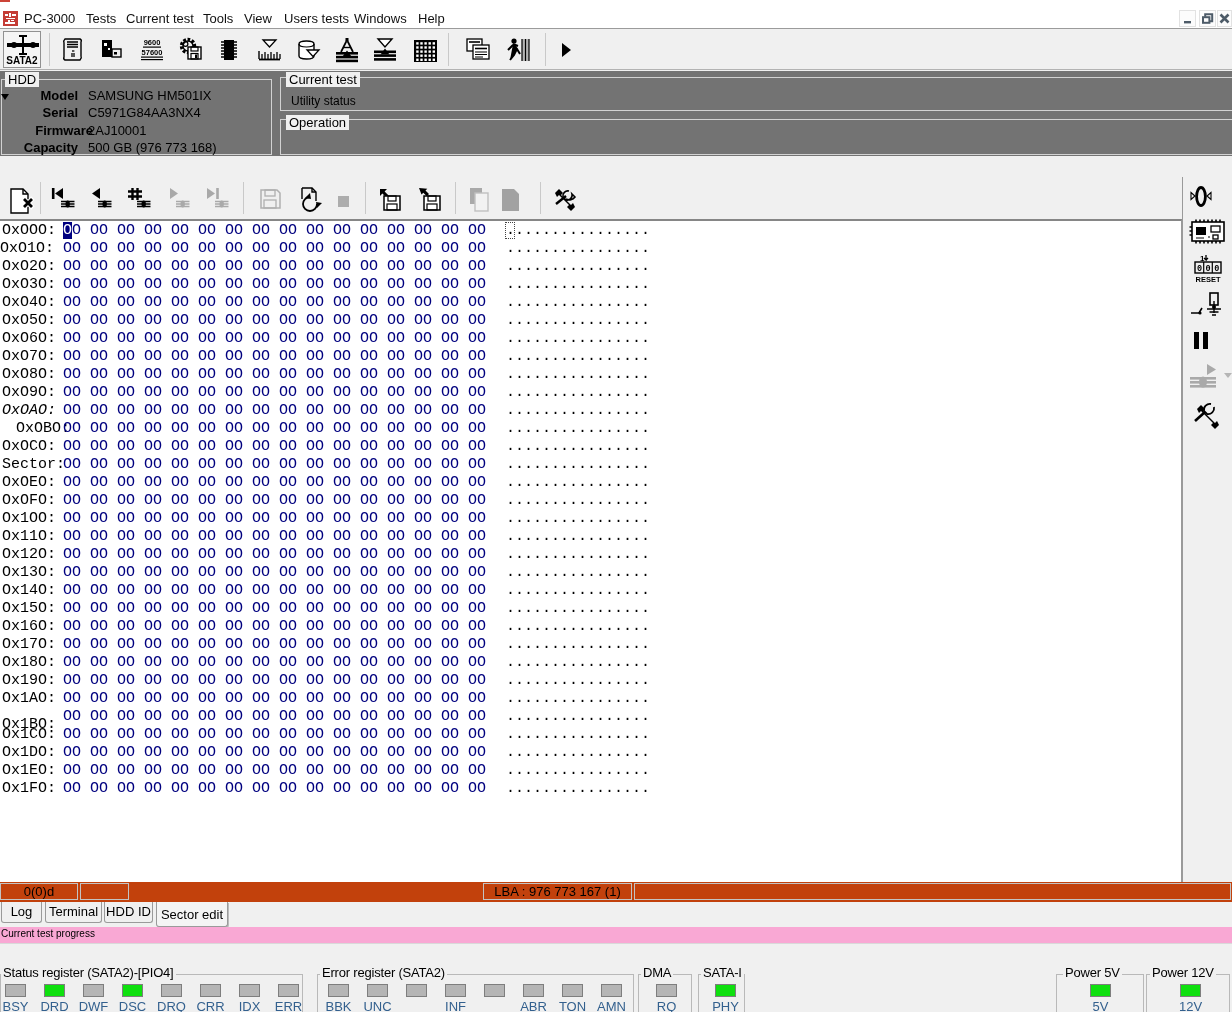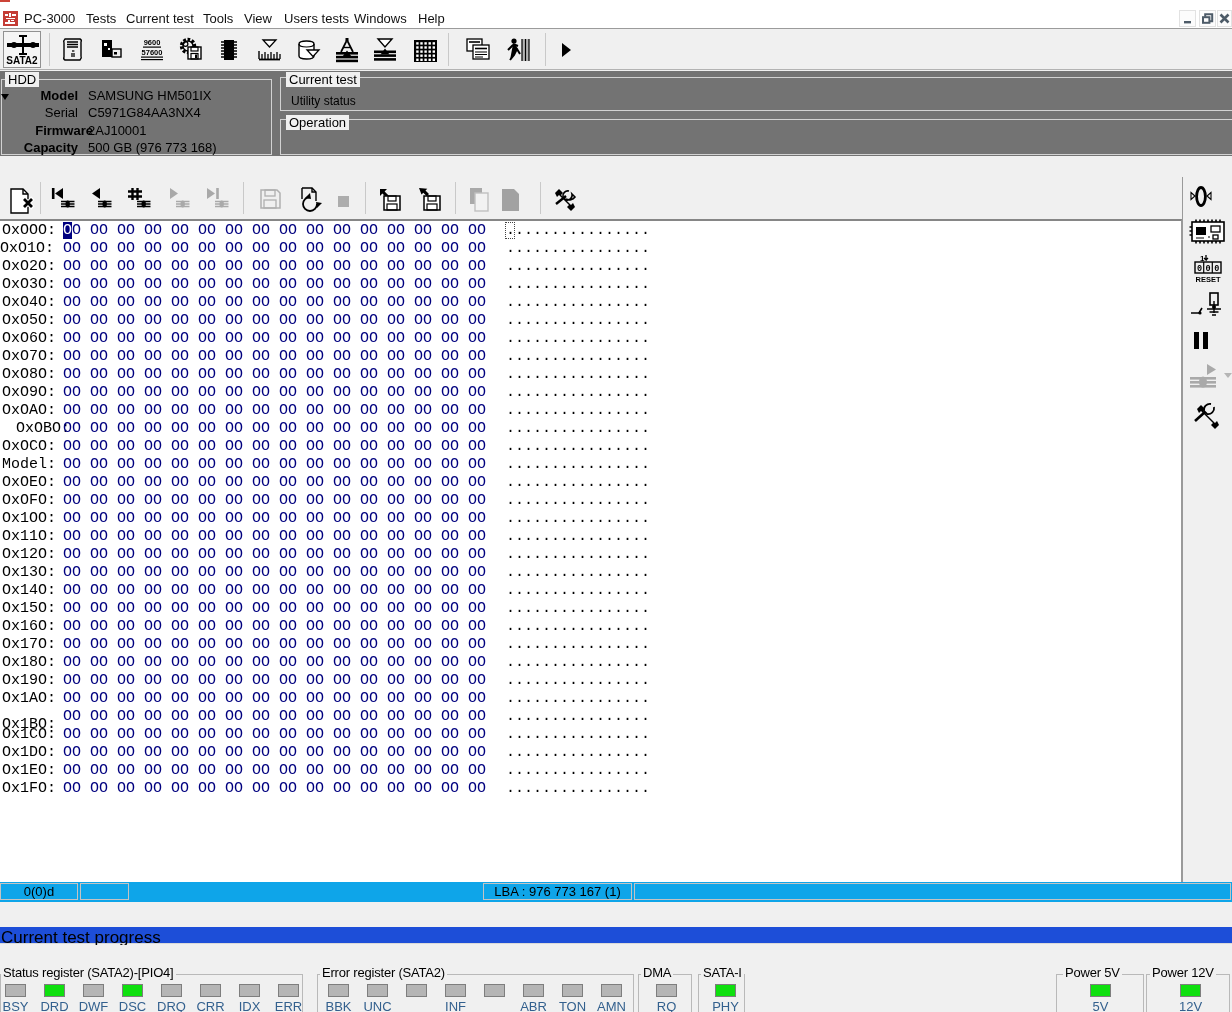--- a/index.html
+++ b/index.html
@@ -26,26 +26,26 @@
 .tsep2{position:absolute;top:5px;width:1px;height:32px;background:#c9c9c9;}
 #hexwrap{left:0;top:219px;width:1182px;height:663px;background:#ffffff;border-top:2px solid #868686;border-right:1px solid #9a9a9a;}
 .hexrow{position:absolute;height:18px;font-family:"Liberation Mono",monospace;font-size:15px;line-height:18px;white-space:pre;}
 .haddr{color:#000;}
 .hbytes{color:#00007f;}
 .hdots{color:#000;}
 .hsel{background:#000080;color:#fff;}
 #cursorbox{position:absolute;border:1px dotted #444;width:10px;height:17px;}
 #rightbar{left:1182px;top:177px;width:50px;height:705px;background:#f0f0f0;border-left:1px solid #9a9a9a;}
 .ricon{position:absolute;}
-#statusbar{left:0;top:882px;width:1232px;height:20px;background:#0ea5e9;}
+#statusbar{left:0;top:882px;width:1232px;height:20px;background:#c2410c;}
 .scell{position:absolute;top:1px;height:17px;border:1px solid #c3c3c3;font-size:13px;color:#000;text-align:center;line-height:16px;}
 #tabsrow{left:0;top:902px;width:1232px;height:25px;background:#f0f0f0;}
 .tab{position:absolute;top:0px;height:21px;border:1px solid #9a9a9a;border-top:none;border-radius:0 0 3px 3px;background:#f0f0f0;font-size:13px;color:#000;text-align:center;line-height:19px;}
 .tabactive{top:0px;height:25px;background:#f4f4f4;line-height:26px;box-shadow:1px 1px 0 #bbb;}
-#progressline{left:0;top:927px;width:1232px;height:17px;background:#1d4ed8;border-bottom:1px solid #d9d9d9;font-size:17px;color:#000;}
+#progressline{left:0;top:927px;width:1232px;height:17px;background:#f9a8d4;border-bottom:1px solid #d9d9d9;font-size:10px;color:#000;}
 #bottompanel{left:0;top:945px;width:1232px;height:67px;background:#f0f0f0;}
 .bgbox{position:absolute;top:29px;height:45px;border:1px solid #b9b9b9;border-bottom:none;}
 .bglabel{position:absolute;top:20px;font-size:13px;color:#000;background:#f0f0f0;padding:0 2px;white-space:nowrap;letter-spacing:-0.2px;}
 .led{position:absolute;top:39px;width:21px;height:13px;border:1px solid #7e7e7e;background:#b5b5b5;}
 .ledg{background:#0fe00f;}
 .ledlbl{position:absolute;top:54px;font-size:13px;color:#33608e;text-align:center;white-space:nowrap;}
 
 </style></head><body>
 <div id="app">
 <div class="abs" id="titlestrip"></div>
@@ -198,21 +198,21 @@
       </svg>
 </div>
 <div class="abs" id="infoarea">
 <div class="gbox" style="left:1px;top:8px;width:271px;height:76px;"></div>
 <div class="glabel" style="left:5px;top:1px;">HDD</div>
 <svg class="abs" style="left:1px;top:22px" width="9" height="8" viewBox="0 0 9 8">
         <path d="M0 1h8L4 7Z" fill="#000"></path>
       </svg>
 <div class="hrow" style="left:0;top:17px;width:78px;text-align:right;font-weight:bold;">Model</div>
 <div class="hrow" style="left:88px;top:17px;">SAMSUNG HM501IX</div>
-<div class="hrow" style="left:0;top:34px;width:78px;text-align:right;font-weight:normal;">Serial</div>
+<div class="hrow" style="left:0;top:34px;width:78px;text-align:right;font-weight:bold;">Serial</div>
 <div class="hrow" style="left:88px;top:34px;">C5971G84AA3NX4</div>
 <div class="hrow" style="left:15px;top:52px;width:78px;text-align:right;font-weight:bold;">Firmware</div>
 <div class="hrow" style="left:88px;top:52px;">2AJ10001</div>
 <div class="hrow" style="left:0;top:69px;width:78px;text-align:right;font-weight:bold;">Capacity</div>
 <div class="hrow" style="left:88px;top:69px;">500 GB (976 773 168)</div>
 <div class="gbox" style="left:280px;top:6px;width:960px;height:34px;"></div>
 <div class="glabel" style="left:286px;top:1px;">Current test</div>
 <div class="hrow" style="left:291px;top:23px;font-size:12px;">Utility status</div>
 <div class="gbox" style="left:280px;top:48px;width:960px;height:36px;"></div>
 <div class="glabel" style="left:286px;top:44px;">Operation</div>
@@ -319,30 +319,30 @@
 <div class="hexrow hdots" style="left:506px;top:109px;">................</div>
 <div class="hexrow haddr" style="left:2px;top:127px;">OxO7O:</div>
 <div class="hexrow hbytes" style="left:63px;top:127px;">OO OO OO OO OO OO OO OO OO OO OO OO OO OO OO OO</div>
 <div class="hexrow hdots" style="left:506px;top:127px;">................</div>
 <div class="hexrow haddr" style="left:2px;top:145px;">OxO8O:</div>
 <div class="hexrow hbytes" style="left:63px;top:145px;">OO OO OO OO OO OO OO OO OO OO OO OO OO OO OO OO</div>
 <div class="hexrow hdots" style="left:506px;top:145px;">................</div>
 <div class="hexrow haddr" style="left:2px;top:163px;">OxO9O:</div>
 <div class="hexrow hbytes" style="left:63px;top:163px;">OO OO OO OO OO OO OO OO OO OO OO OO OO OO OO OO</div>
 <div class="hexrow hdots" style="left:506px;top:163px;">................</div>
-<div class="hexrow haddr" style="left:2px;top:181px;">OxOAO:</div>
+<div class="hexrow haddr" style="left:2px;top:181px;font-style:italic;">OxOAO:</div>
 <div class="hexrow hbytes" style="left:63px;top:181px;">OO OO OO OO OO OO OO OO OO OO OO OO OO OO OO OO</div>
 <div class="hexrow hdots" style="left:506px;top:181px;">................</div>
 <div class="hexrow haddr" style="left:16px;top:199px;">OxOBO:</div>
 <div class="hexrow hbytes" style="left:63px;top:199px;">OO OO OO OO OO OO OO OO OO OO OO OO OO OO OO OO</div>
 <div class="hexrow hdots" style="left:506px;top:199px;">................</div>
 <div class="hexrow haddr" style="left:2px;top:217px;">OxOCO:</div>
 <div class="hexrow hbytes" style="left:63px;top:217px;">OO OO OO OO OO OO OO OO OO OO OO OO OO OO OO OO</div>
 <div class="hexrow hdots" style="left:506px;top:217px;">................</div>
-<div class="hexrow haddr" style="left:2px;top:235px;">Model:</div>
+<div class="hexrow haddr" style="left:2px;top:235px;">Sector:</div>
 <div class="hexrow hbytes" style="left:63px;top:235px;">OO OO OO OO OO OO OO OO OO OO OO OO OO OO OO OO</div>
 <div class="hexrow hdots" style="left:506px;top:235px;">................</div>
 <div class="hexrow haddr" style="left:2px;top:253px;">OxOEO:</div>
 <div class="hexrow hbytes" style="left:63px;top:253px;">OO OO OO OO OO OO OO OO OO OO OO OO OO OO OO OO</div>
 <div class="hexrow hdots" style="left:506px;top:253px;">................</div>
 <div class="hexrow haddr" style="left:2px;top:271px;">OxOFO:</div>
 <div class="hexrow hbytes" style="left:63px;top:271px;">OO OO OO OO OO OO OO OO OO OO OO OO OO OO OO OO</div>
 <div class="hexrow hdots" style="left:506px;top:271px;">................</div>
 <div class="hexrow haddr" style="left:2px;top:289px;">Ox1OO:</div>
 <div class="hexrow hbytes" style="left:63px;top:289px;">OO OO OO OO OO OO OO OO OO OO OO OO OO OO OO OO</div>
@@ -443,20 +443,26 @@
 <path d="M20 3 a6 6 0 0 0 -7 7 l3 3 a6 6 0 0 0 7 -7" fill="none" stroke="#000" stroke-width="1.8"></path>
 <path d="M4 20 L14 11" stroke="#000" stroke-width="2.6"></path>
 </svg>
 </div>
 <div class="abs" id="statusbar">
 <div class="scell" style="left:0px;width:78px;">0(0)d</div>
 <div class="scell" style="left:80px;width:49px;"></div>
 <div class="scell" style="left:483px;width:149px;">LBA : 976 773 167 (1)</div>
 <div class="scell" style="left:634px;width:597px;"></div>
 </div>
+<div class="abs" id="tabsrow">
+<div class="tab" style="left:1px;width:41px;">Log</div>
+<div class="tab" style="left:45px;width:57px;">Terminal</div>
+<div class="tab" style="left:104px;width:49px;">HDD ID</div>
+<div class="tab tabactive" style="left:156px;width:72px;">Sector edit</div>
+</div>
 <div class="abs" id="progressline">
       <span style="position:absolute;left:1px;top:1px;">Current test progress</span>
     </div>
 <div class="abs" id="bottompanel">
 <div class="bgbox" style="left:0px;width:303px;"></div>
 <div class="bglabel" style="left:1px;">Status register (SATA2)-[PIO4]</div>
 <div class="bgbox" style="left:317px;width:317px;"></div>
 <div class="bglabel" style="left:320px;">Error register (SATA2)</div>
 <div class="bgbox" style="left:638px;width:54px;"></div>
 <div class="bglabel" style="left:641px;">DMA</div>

